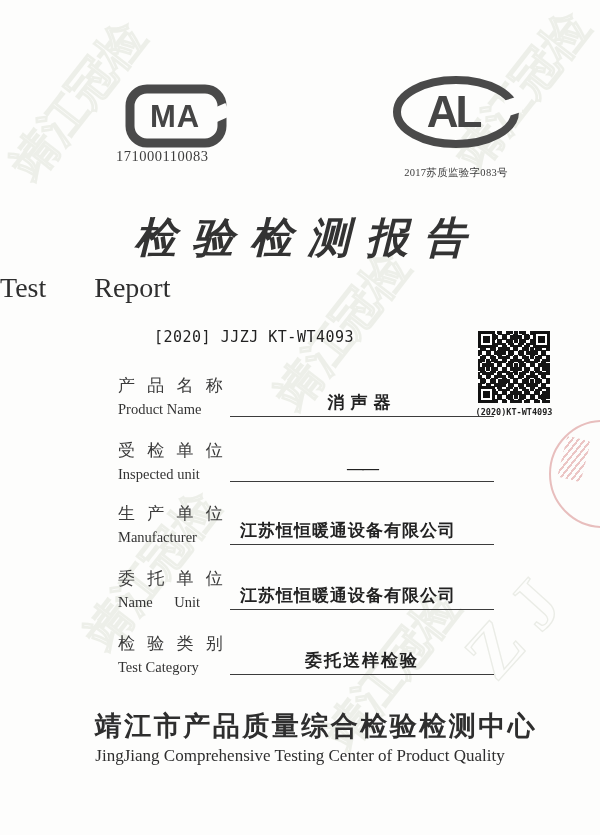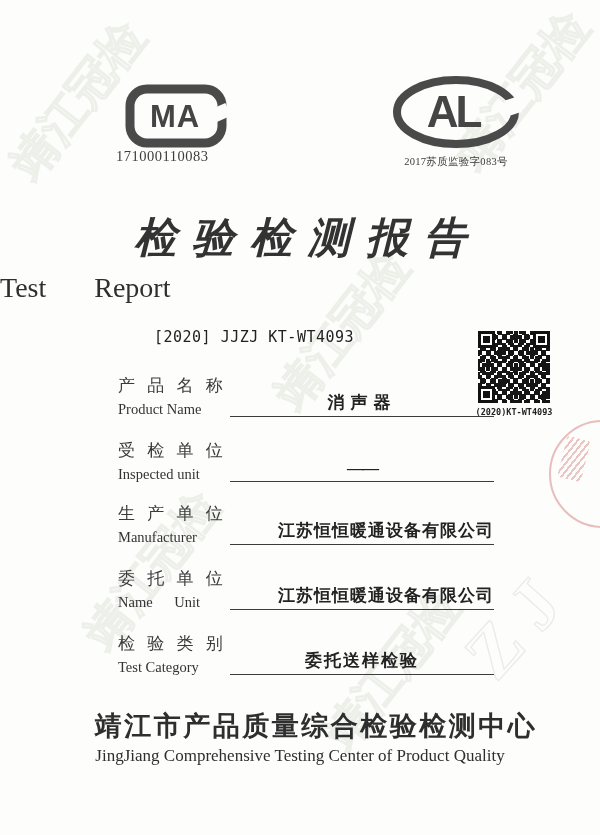--- a/index.html
+++ b/index.html
@@ -12,21 +12,21 @@
   .wm2{left:250px;top:300px;font-size:46px;transform:rotate(-52deg);}
   .wm3{left:430px;top:60px;font-size:46px;transform:rotate(-52deg);}
   .wm4{left:60px;top:540px;font-size:46px;transform:rotate(-52deg);}
   .wm5{left:462px;top:588px;font-size:72px;transform:rotate(-48deg);-webkit-text-stroke:1.3px #eaece6;}
   .wm6{left:300px;top:640px;font-size:46px;transform:rotate(-52deg);}
   
   .cma{position:absolute;left:125px;top:84px;width:102px;}
   .cma-num{position:absolute;left:116px;top:148px;width:120px;font-family:Liberation Serif, serif;
            font-size:14.5px;letter-spacing:.5px;color:#3d3d3d;}
   .cal{position:absolute;left:388px;top:74px;width:136px;text-align:center;}
-  .cal-cap{margin-top:1px;font-size:10.5px;color:#3a3a3a;letter-spacing:.3px;font-family:"Liberation Serif",serif;}
+  .cal-cap{margin-top:12px;font-size:10.5px;color:#3a3a3a;letter-spacing:.3px;font-family:"Liberation Serif",serif;}
   
   .title{position:absolute;left:0;top:210px;width:100%;text-align:center;
          font-size:42px;font-weight:600;letter-spacing:16px;text-indent:16px;color:#333;font-style:italic;}
   .subtitle{position:absolute;left:0;top:272px;width:100%;text-align:left;
             font-size:28px;color:#2f2f2f;}
   .subtitle .gap{display:inline-block;width:48px;}
   .report-no{position:absolute;left:0;top:328px;width:508px;text-align:center;
              font-family:"DejaVu Sans Mono",monospace;font-weight:400;font-size:15px;
              letter-spacing:.5px;color:#222;}
   
@@ -43,21 +43,21 @@
   
   .row{position:absolute;left:118px;width:376px;height:58px;}
   .r0{top:374px;} .r1{top:439px;} .r2{top:502px;} .r3{top:567px;} .r4{top:632px;}
   .labels{position:absolute;left:0;top:0;width:114px;}
   .cn{font-size:17px;letter-spacing:4px;color:#3b3b3b;white-space:nowrap;}
   .en{margin-top:4px;font-size:14.5px;color:#333;white-space:pre;}
   .linezone{position:absolute;left:112px;right:0;top:0;height:42px;
             border-bottom:1.5px solid #3c3c3c;display:flex;align-items:flex-end;justify-content:center;}
   .value{width:100%;text-align:center;padding-bottom:2px;font-size:17px;font-weight:600;
          letter-spacing:2px;color:#222;}
-  .row.left .value{text-align:right;padding-left:10px;letter-spacing:1px;}
+  .row.left .value{text-align:left;padding-left:10px;letter-spacing:1px;}
   .r0 .value{letter-spacing:6px;}
   .r1 .value{letter-spacing:-2px;font-weight:700;}
   
   .org-cn{position:absolute;left:0;top:708px;width:100%;text-align:center;
           font-size:27px;font-weight:600;letter-spacing:2.5px;color:#2e2e2e;padding-left:16px;}
   .org-en{position:absolute;left:0;top:746px;width:100%;text-align:center;
           font-size:17px;color:#2e2e2e;}
   
   .stamp{position:absolute;left:549px;top:420px;width:104px;height:104px;border-radius:50%;
          border:2px solid rgba(198,88,88,.38);}

